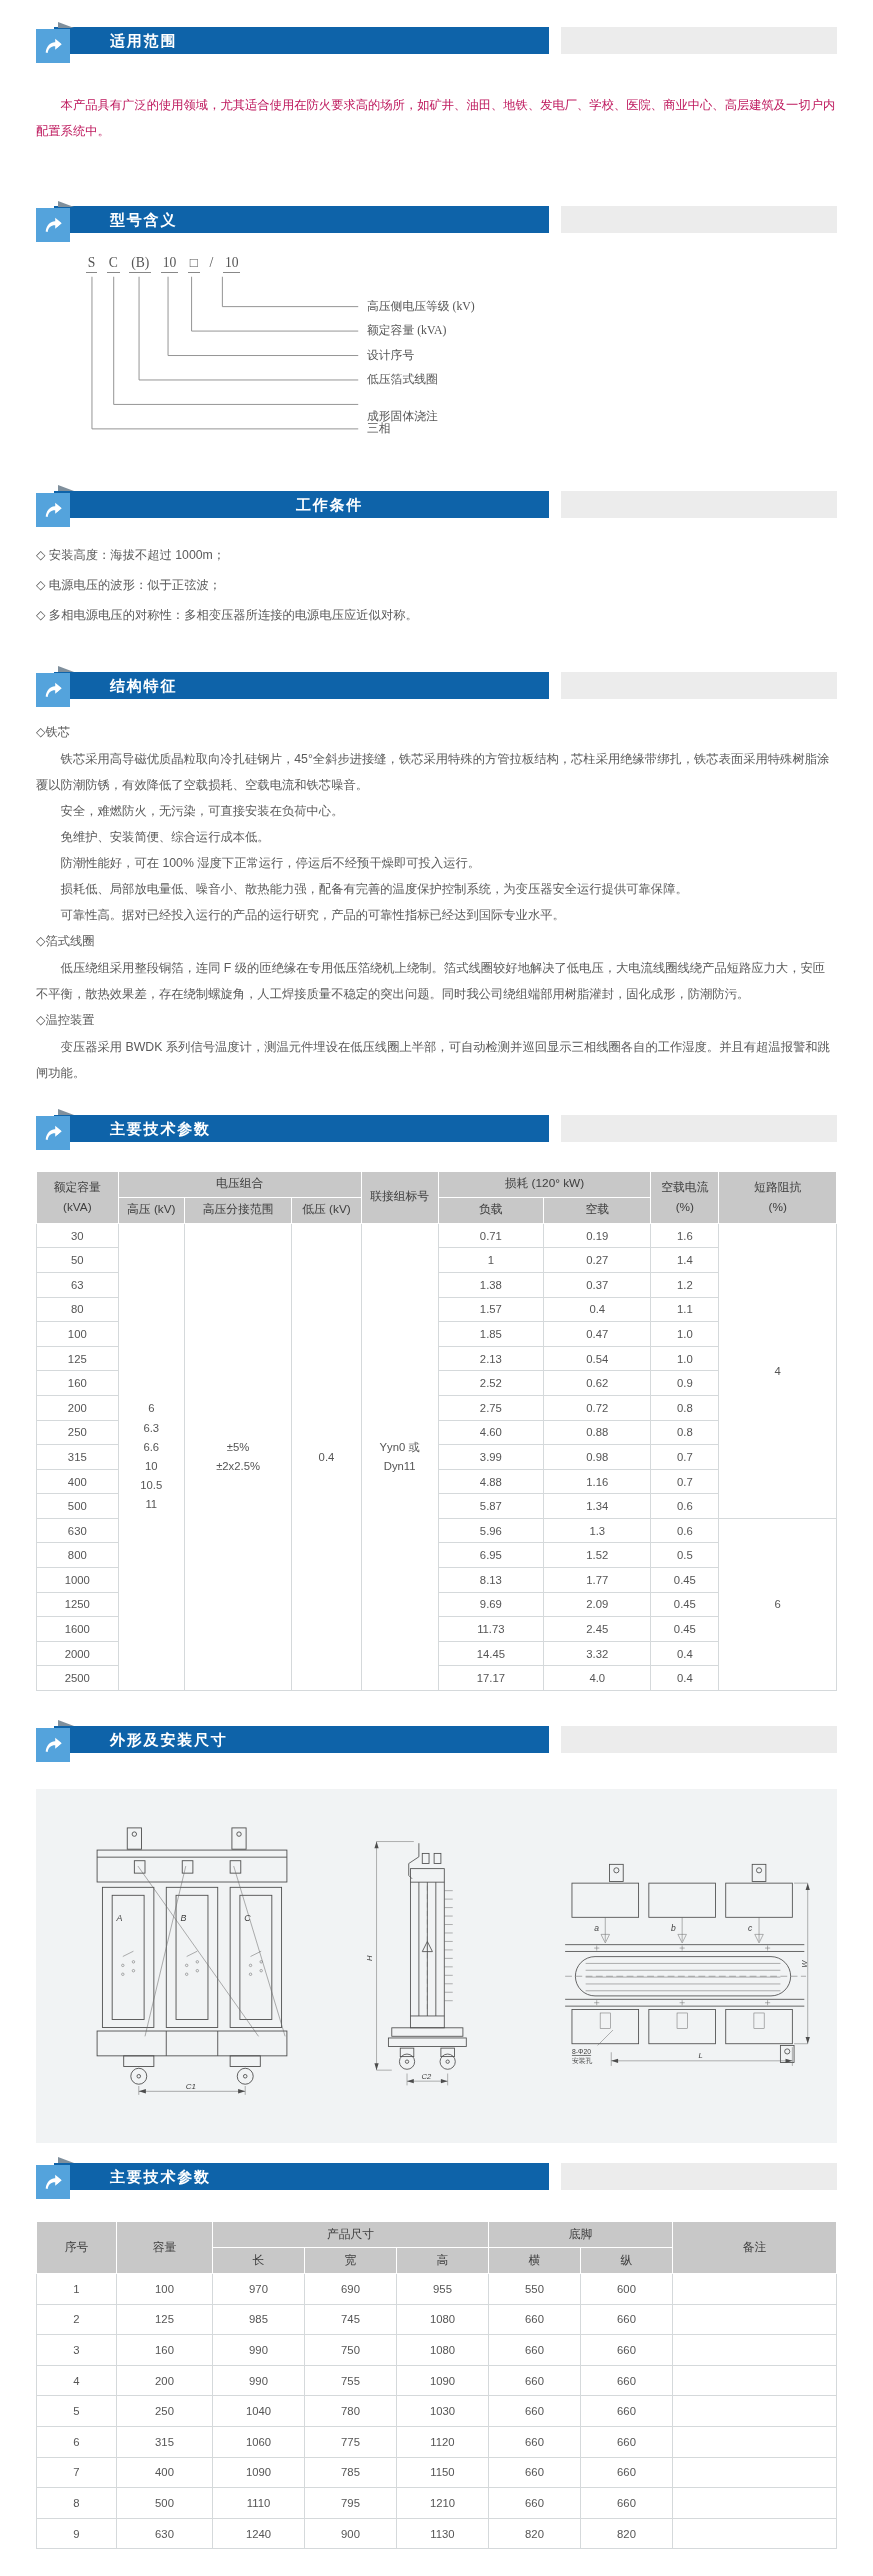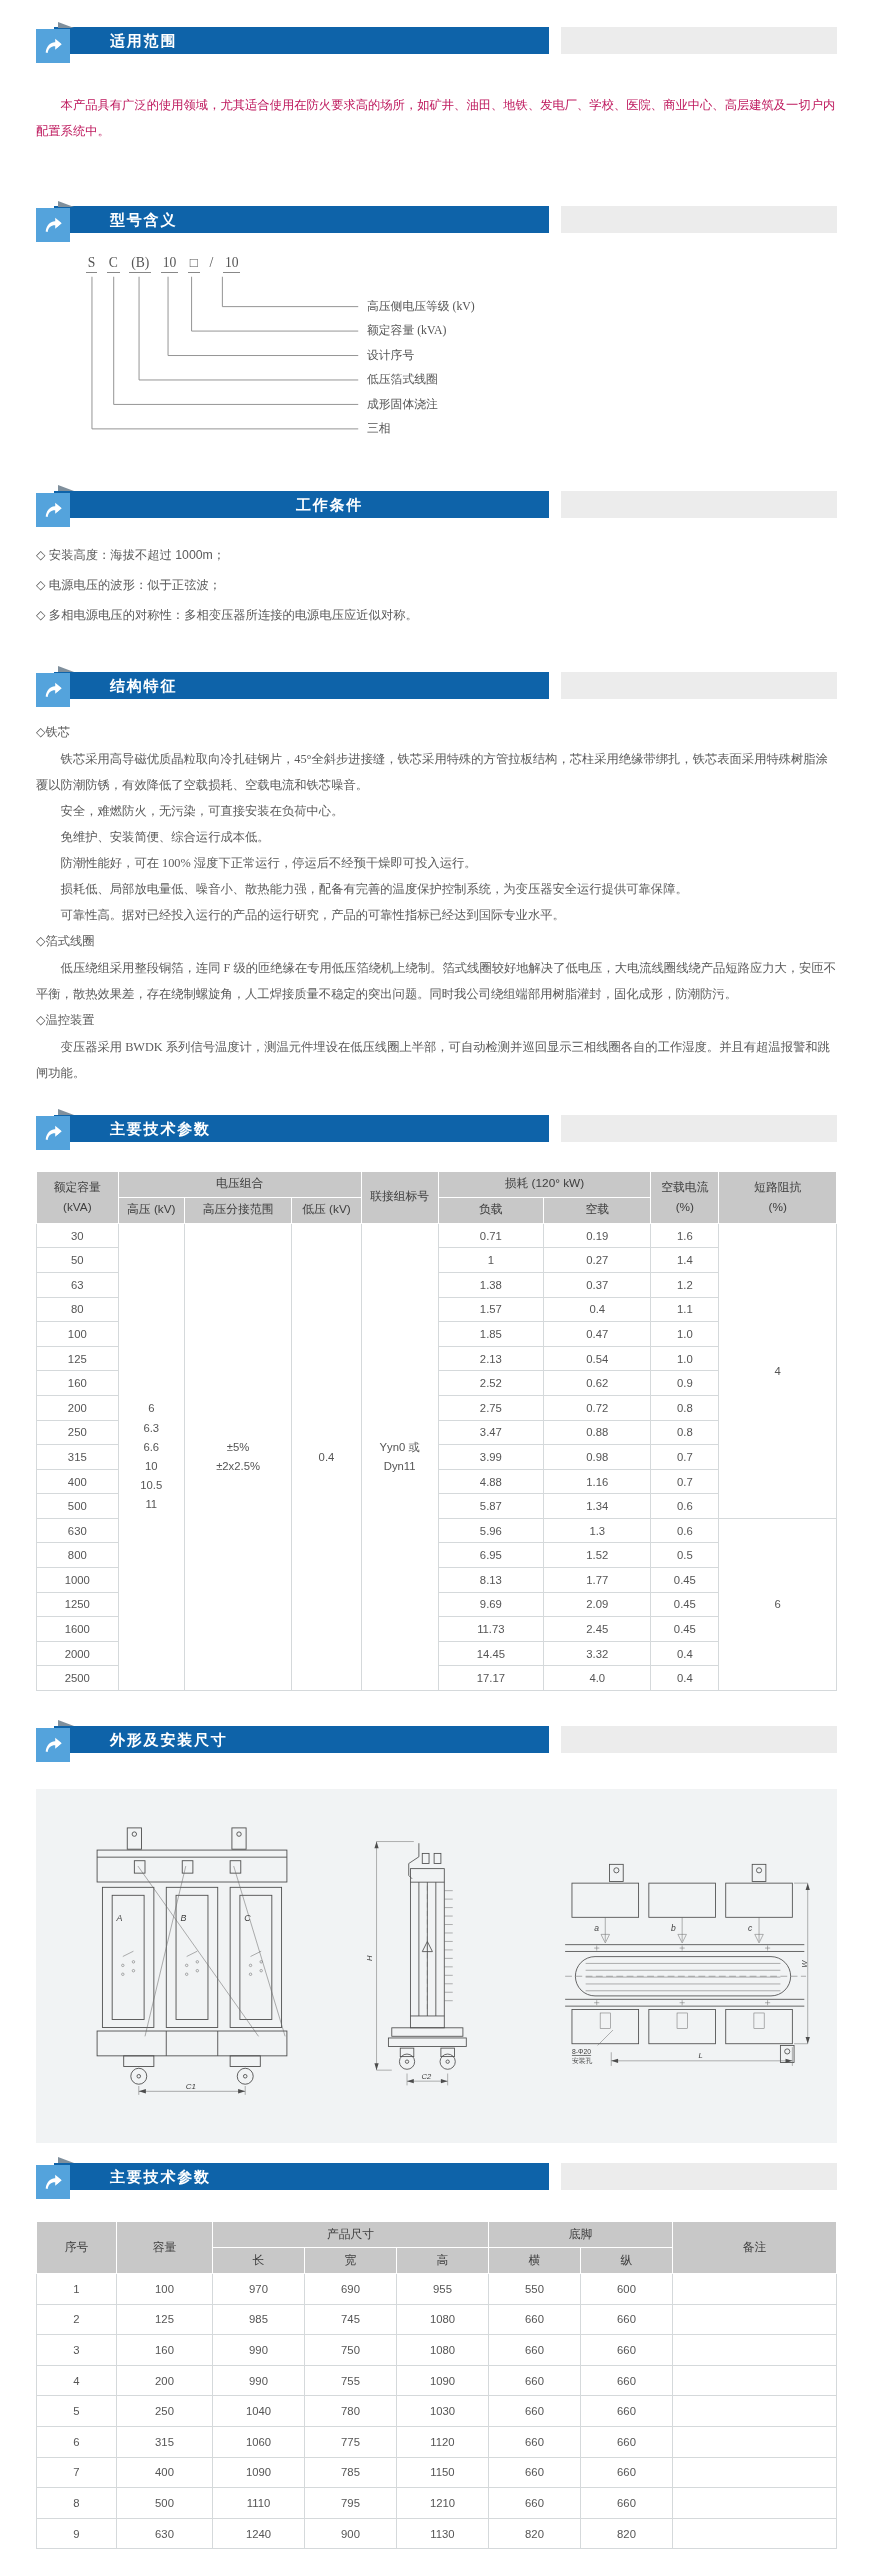--- a/index.html
+++ b/index.html
@@ -17,21 +17,21 @@
   .sec-header .ico{position:absolute;left:0;top:3.6px;width:34px;height:34px;background:#54a3dc;
     z-index:2;display:flex;align-items:center;justify-content:center;}
 
   
   .content{margin:0 36px;}
   .para{font-size:12.3px;line-height:26px;text-indent:2em;margin-top:29px;color:#be185d;}
   .bullets{margin-top:12.7px;}
   .bullets .item{font-size:12.3px;line-height:30px;color:#5a5a5a;}
   .struct{margin-top:11px;}
   .struct .shead{font-size:12.3px;line-height:27px;color:#5a5a5a;}
-  .struct .spara{font-size:12.3px;line-height:26px;text-indent:2em;color:#5a5a5a;font-family:Liberation Serif, serif;}
+  .struct .spara{font-size:12.3px;line-height:26px;text-indent:2em;color:#5a5a5a;}
 
   
   .model{position:relative;height:192px;margin:12.7px 0 0 50px;font-family:Liberation Serif, serif;}
   .model .code{position:absolute;left:0;top:0;font-size:13.6px;color:#555;}
   .model .code .part{display:inline-block;border-bottom:0.9px solid #888;padding:0 1.8px 0.9px;
     margin-right:6.4px;text-align:center;}
   .model .code .slash{display:inline-block;margin-right:6.4px;border-bottom:none;}
   .model .lines{position:absolute;left:0;top:0;}
   .model .lbl{position:absolute;left:281px;transform:translateY(-50%);font-size:11.8px;color:#555;white-space:nowrap;}
 
@@ -112,21 +112,21 @@
         <span class="part">(B)</span>
         <span class="part">10</span>
         <span class="part">□</span>
         <span class="slash">/</span>
         <span class="part">10</span>
       </div>
       <div class="lbl" style="top:52px">高压侧电压等级 (kV)</div>
       <div class="lbl" style="top:76px">额定容量 (kVA)</div>
       <div class="lbl" style="top:101px">设计序号</div>
       <div class="lbl" style="top:125px">低压箔式线圈</div>
-      <div class="lbl" style="top:150px">成形固体浇注</div>
+      <div class="lbl" style="top:162px">成形固体浇注</div>
       <div class="lbl" style="top:174px">三相</div>
     </div>
   </div>
 
   <div class="sec-header mt-hdr3">
     <span class="strip"></span>
     <span class="bar">
       <span class="ttl">工作条件</span>
     </span>
     <span class="ico">
@@ -269,21 +269,21 @@
             <td>0.9</td>
           </tr>
           <tr>
             <td>200</td>
             <td>2.75</td>
             <td>0.72</td>
             <td>0.8</td>
           </tr>
           <tr>
             <td>250</td>
-            <td>3.47</td>
+            <td>4.60</td>
             <td>0.88</td>
             <td>0.8</td>
           </tr>
           <tr>
             <td>315</td>
             <td>3.99</td>
             <td>0.98</td>
             <td>0.7</td>
           </tr>
           <tr>

